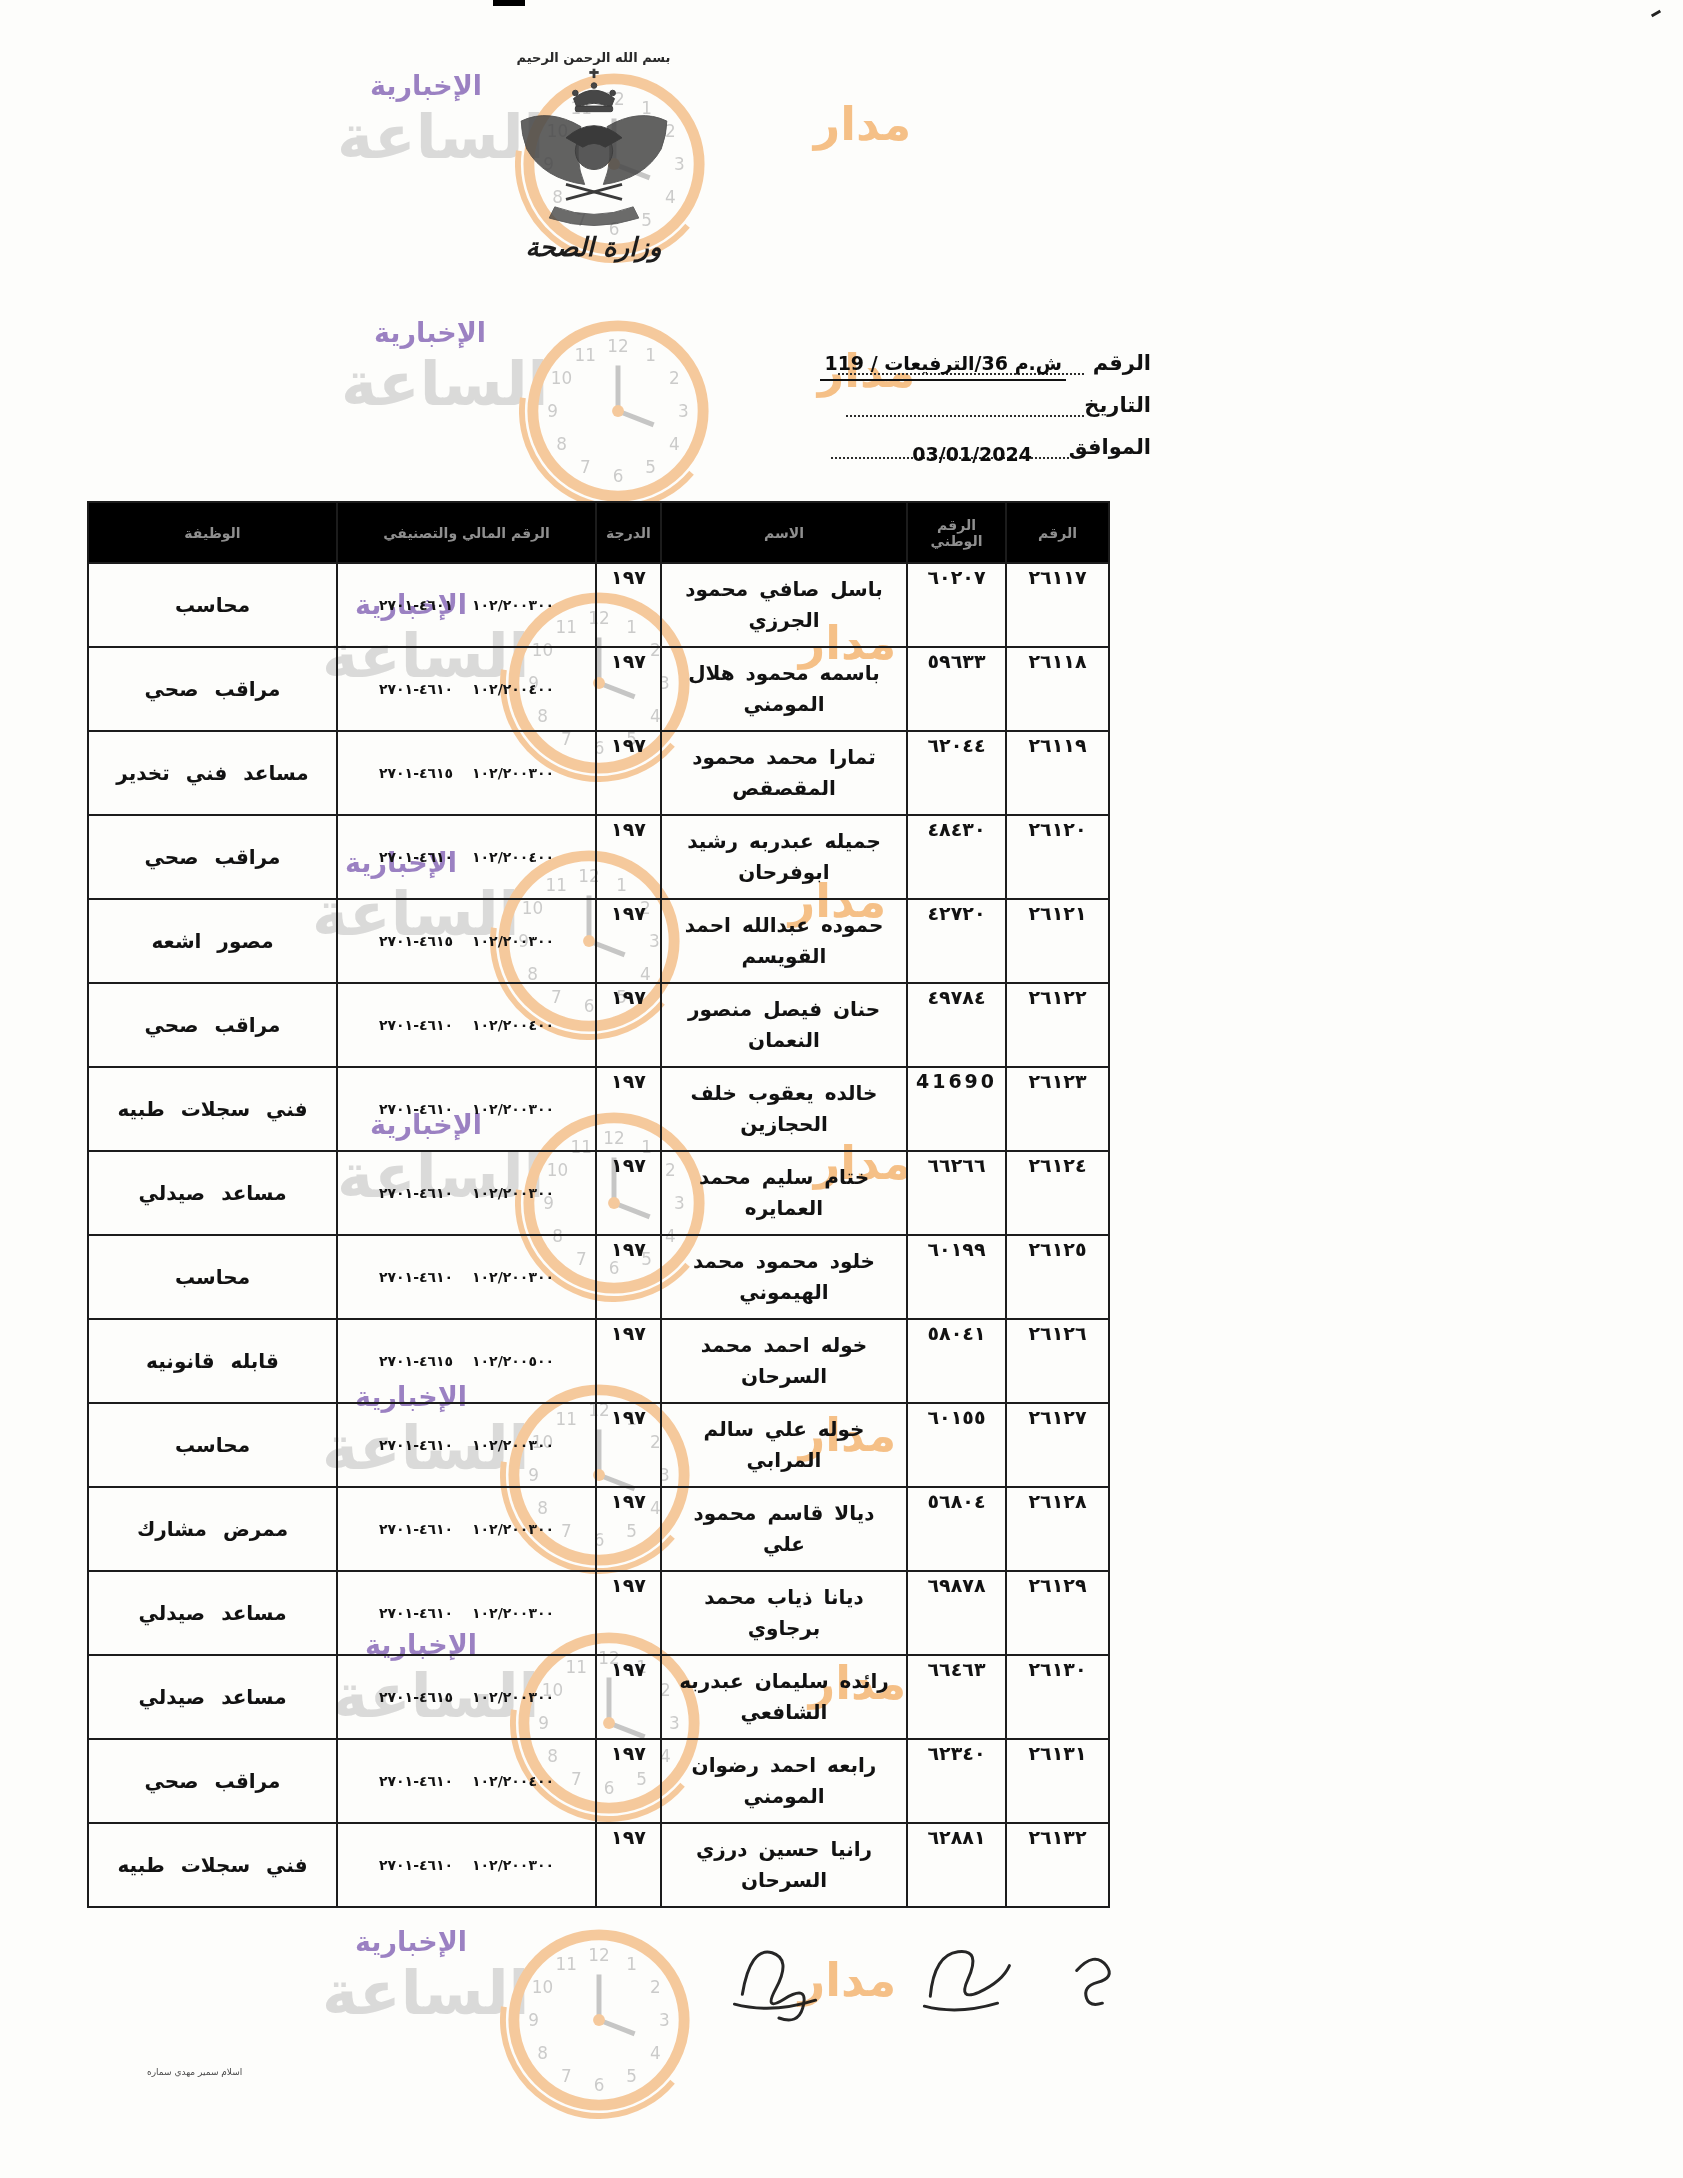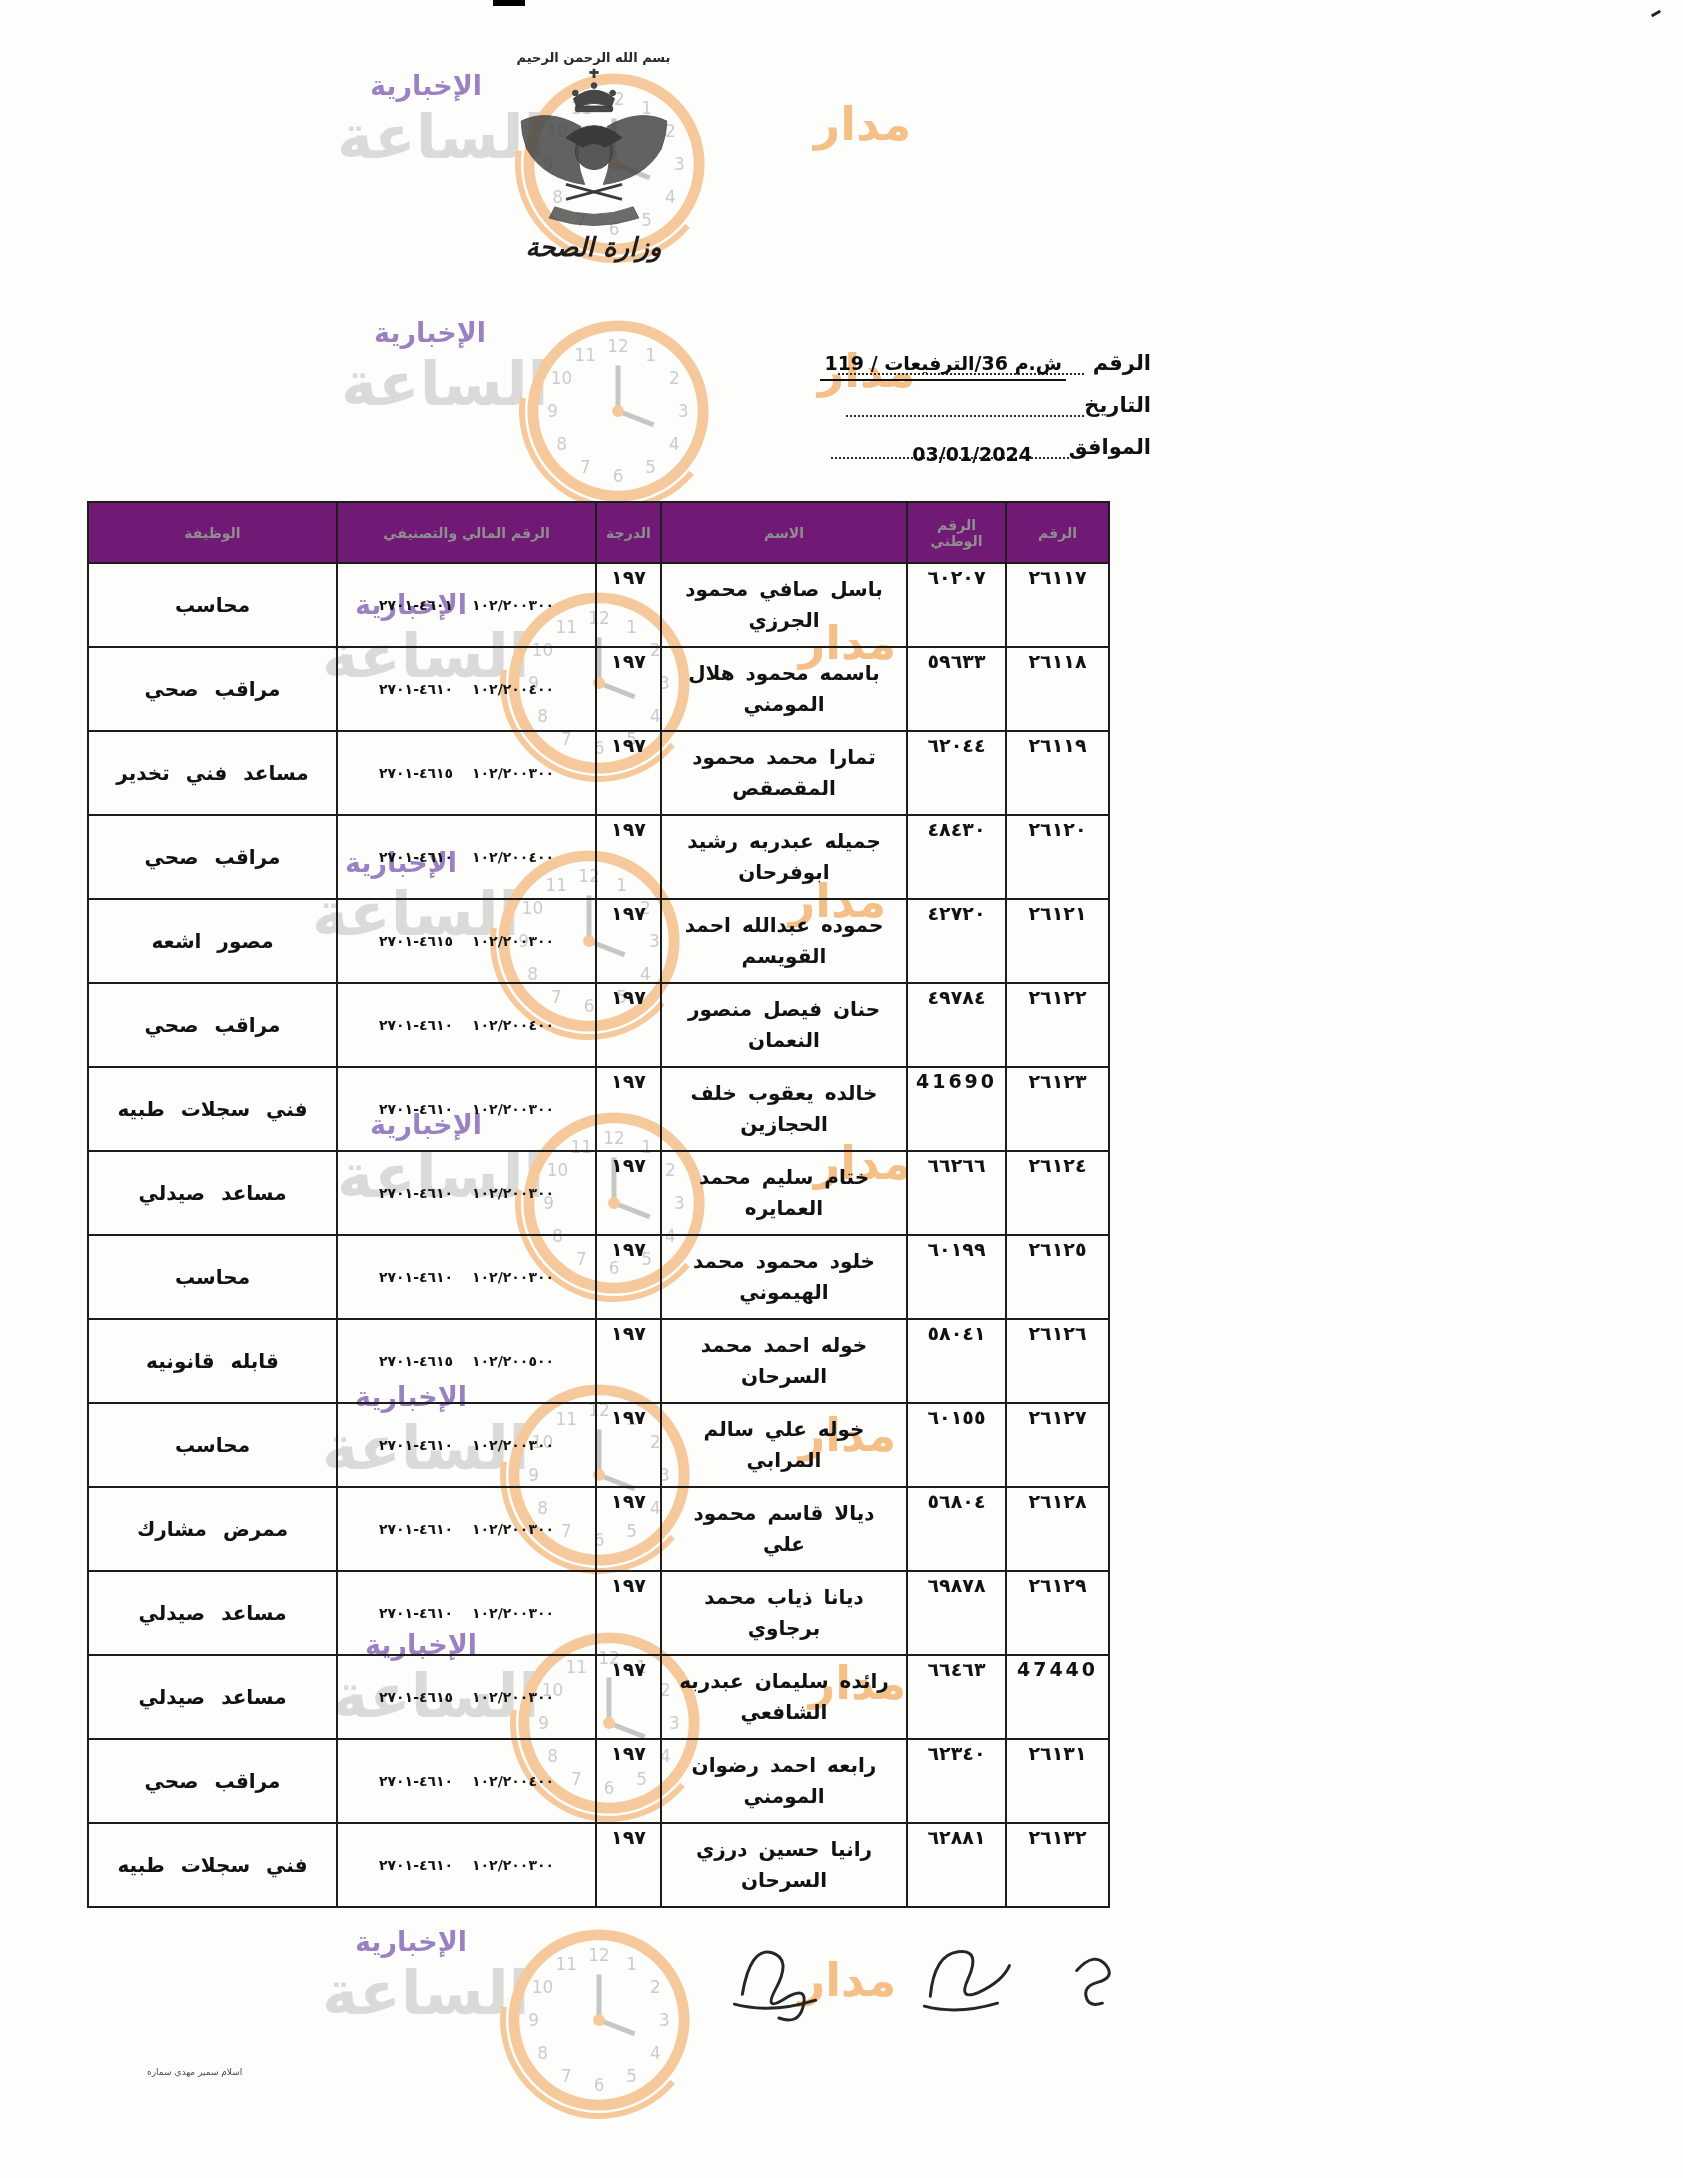--- a/index.html
+++ b/index.html
@@ -36,21 +36,21 @@
     color:#0d0d0d;white-space:nowrap;}
   .field .fvalue.underlined{border-bottom:2px solid #111;padding:0 4px 5px 4px;}
   
   table.records{
     position:absolute;left:87px;top:501px;width:1022px;
     border-collapse:collapse;table-layout:fixed;direction:rtl;
     background:transparent;
   }
   table.records th,table.records td{border:2px solid #1c1c1c;}
   table.records thead th{
-    background:#701a75;color:#8f8f8f;height:55px;
+    background:#000000;color:#8f8f8f;height:55px;
     font-size:14px;font-weight:bold;padding:2px;
   }
   table.records tbody tr{height:84px;}
   table.records td{font-weight:bold;color:#121212;text-align:center;padding:2px 6px;}
   td.c-serial,td.c-national,td.c-grade{vertical-align:top;padding-top:10px;
     font-size:19px;letter-spacing:3px;}
   td.c-name{font-size:20px;line-height:1.55;word-spacing:4px;vertical-align:middle;}
   td.c-code{font-size:14px;letter-spacing:1px;word-spacing:14px;vertical-align:middle;}
   td.c-job{font-size:20px;word-spacing:9px;vertical-align:middle;}
   
@@ -429,21 +429,21 @@
           </tr>
           <tr>
             <td class="c-serial">٢٦١٢٩</td>
             <td class="c-national">٦٩٨٧٨</td>
             <td class="c-name">ديانا ذياب محمد برجاوي</td>
             <td class="c-grade">١٩٧</td>
             <td class="c-code" dir="ltr">١٠٢/٢٠٠٣٠٠ ٤٦١٠-٢٧٠١</td>
             <td class="c-job">مساعد صيدلي</td>
           </tr>
           <tr>
-            <td class="c-serial">47440</td>
+            <td class="c-serial">٢٦١٣٠</td>
             <td class="c-national">٦٦٤٦٣</td>
             <td class="c-name">رائده سليمان عبدربه الشافعي</td>
             <td class="c-grade">١٩٧</td>
             <td class="c-code" dir="ltr">١٠٢/٢٠٠٣٠٠ ٤٦١٥-٢٧٠١</td>
             <td class="c-job">مساعد صيدلي</td>
           </tr>
           <tr>
             <td class="c-serial">٢٦١٣١</td>
             <td class="c-national">٦٢٣٤٠</td>
             <td class="c-name">رابعه احمد رضوان المومني</td>

